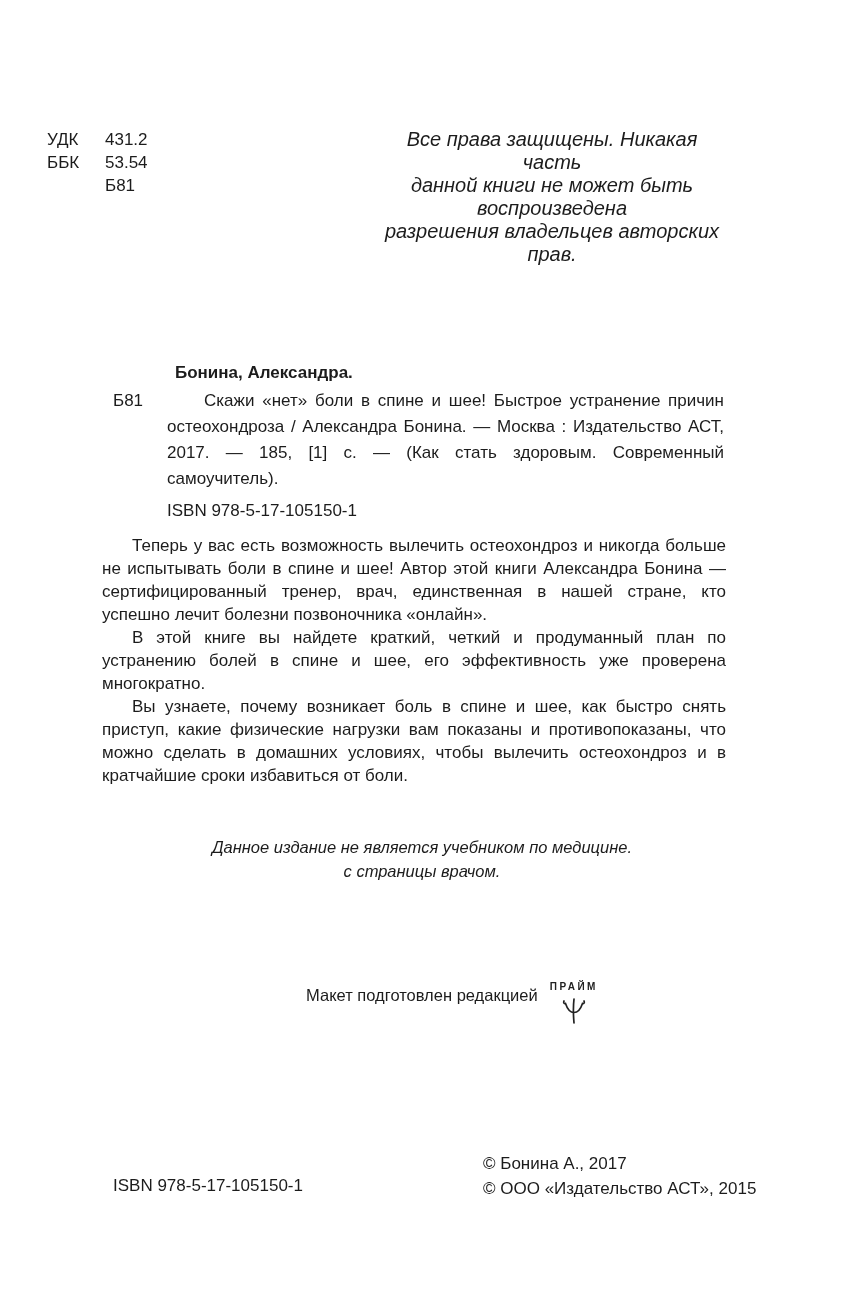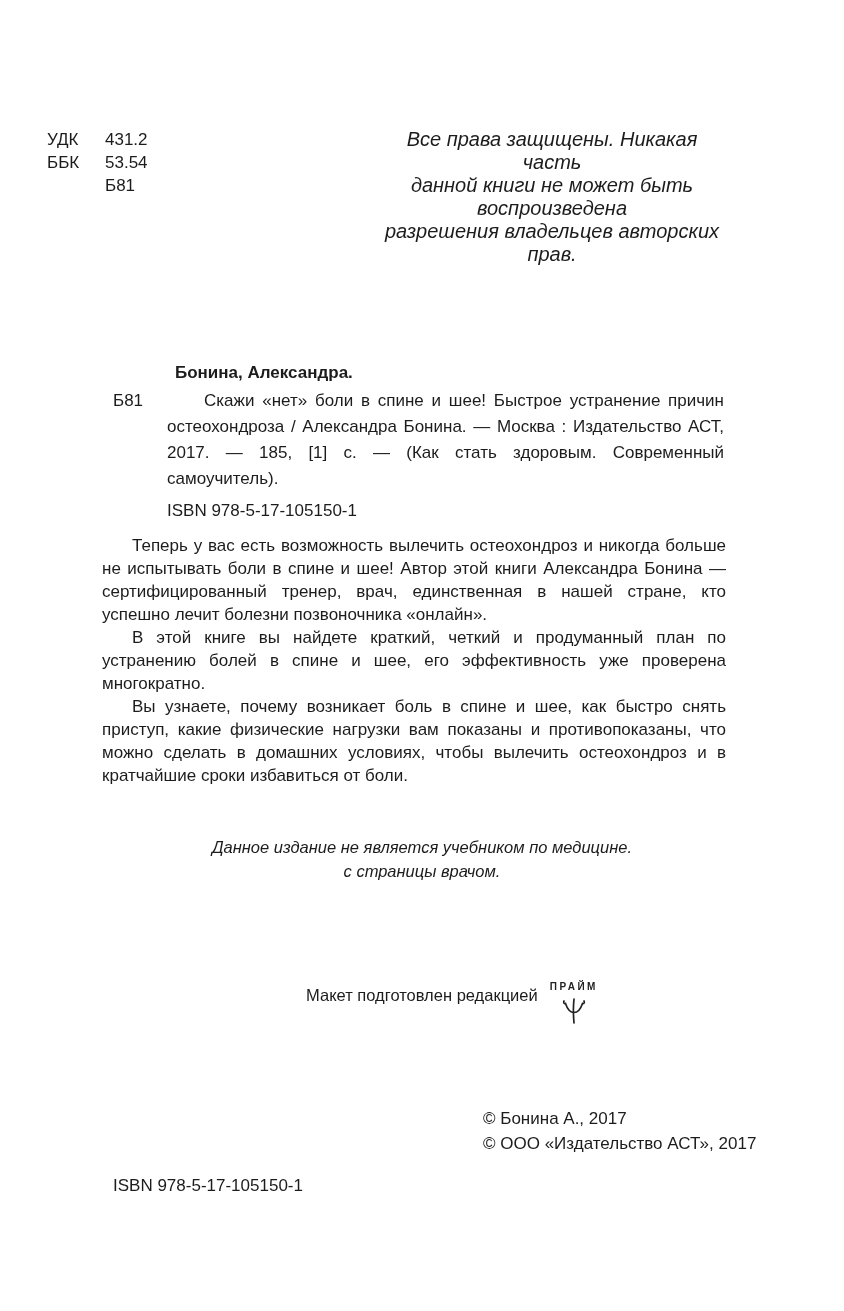--- a/index.html
+++ b/index.html
@@ -118,21 +118,21 @@
   
   .footer-isbn {
     position: absolute;
     left: 113px;
     top: 1176px;
     font-size: 17px;
   }
   .footer-copy {
     position: absolute;
     left: 483px;
-    top: 1106px;
+    top: 1151px;
     font-size: 17px;
     line-height: 25px;
   }
 </style>
 </head>
 <body>
 
 <div class="page">
 
   <div class="header">
@@ -180,16 +180,16 @@
           <path d="M15 1 C14.2 8 14.2 16 15 25" stroke="#222" fill="none" stroke-width="1.7" stroke-linecap="round"></path>
           <path d="M5 3 C4 5 5.5 6 6.5 5.5 C8 10 11 14.5 15 14.5 C19 14.5 22 10 23.5 5.5 C24.5 6 26 5 25 3" stroke="#222" fill="none" stroke-width="1.7" stroke-linecap="round"></path>
         </svg>
       </span>
     </span>
   </div>
 
   <div class="footer-isbn">ISBN 978-5-17-105150-1</div>
   <div class="footer-copy">
     <div>© Бонина А., 2017</div>
-    <div>© ООО «Издательство АСТ», 2017</div>
+    <div>© ООО «Издательство АСТ», 2015</div>
   </div>
 
 </div>
 
 </body></html>

